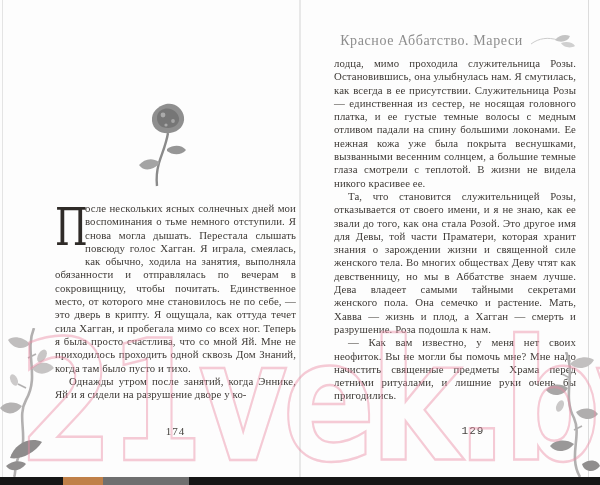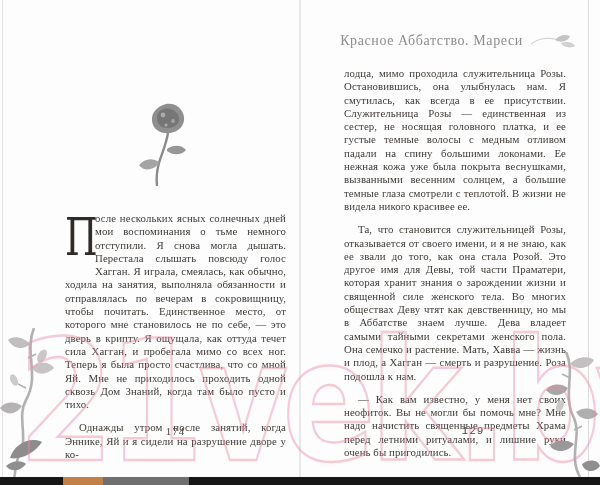--- a/index.html
+++ b/index.html
@@ -12,21 +12,21 @@
   .edge-left{left:2px;}
   .edge-right{left:588px;background:#dcdcdc;}
   .gutter{position:absolute;left:299px;top:0;width:2px;height:477px;
     background:linear-gradient(to right,#f2f2f2,#dedede,#f2f2f2);}
 
   .body-text{
     position:absolute;
     font-size:10.8px;line-height:13.3px;color:#3e3a36;
     text-align:justify;letter-spacing:0.1px;
   }
-  .body-text p{margin:10px;text-align:justify;}
+  .body-text p{margin:0;text-align:justify;}
   .body-text p.indent{text-indent:14px;}
   .lp-text{left:55px;top:202px;width:241px;}
   .rp-text{left:334px;top:57px;width:242px;}
 
   .dropcap{
     float:left;display:block;
     font-family:"DejaVu Serif", serif;
     font-size:52px;line-height:46px;height:52px;width:25px;
     color:#2f2b28;
     transform:scaleX(0.72);transform-origin:left top;

